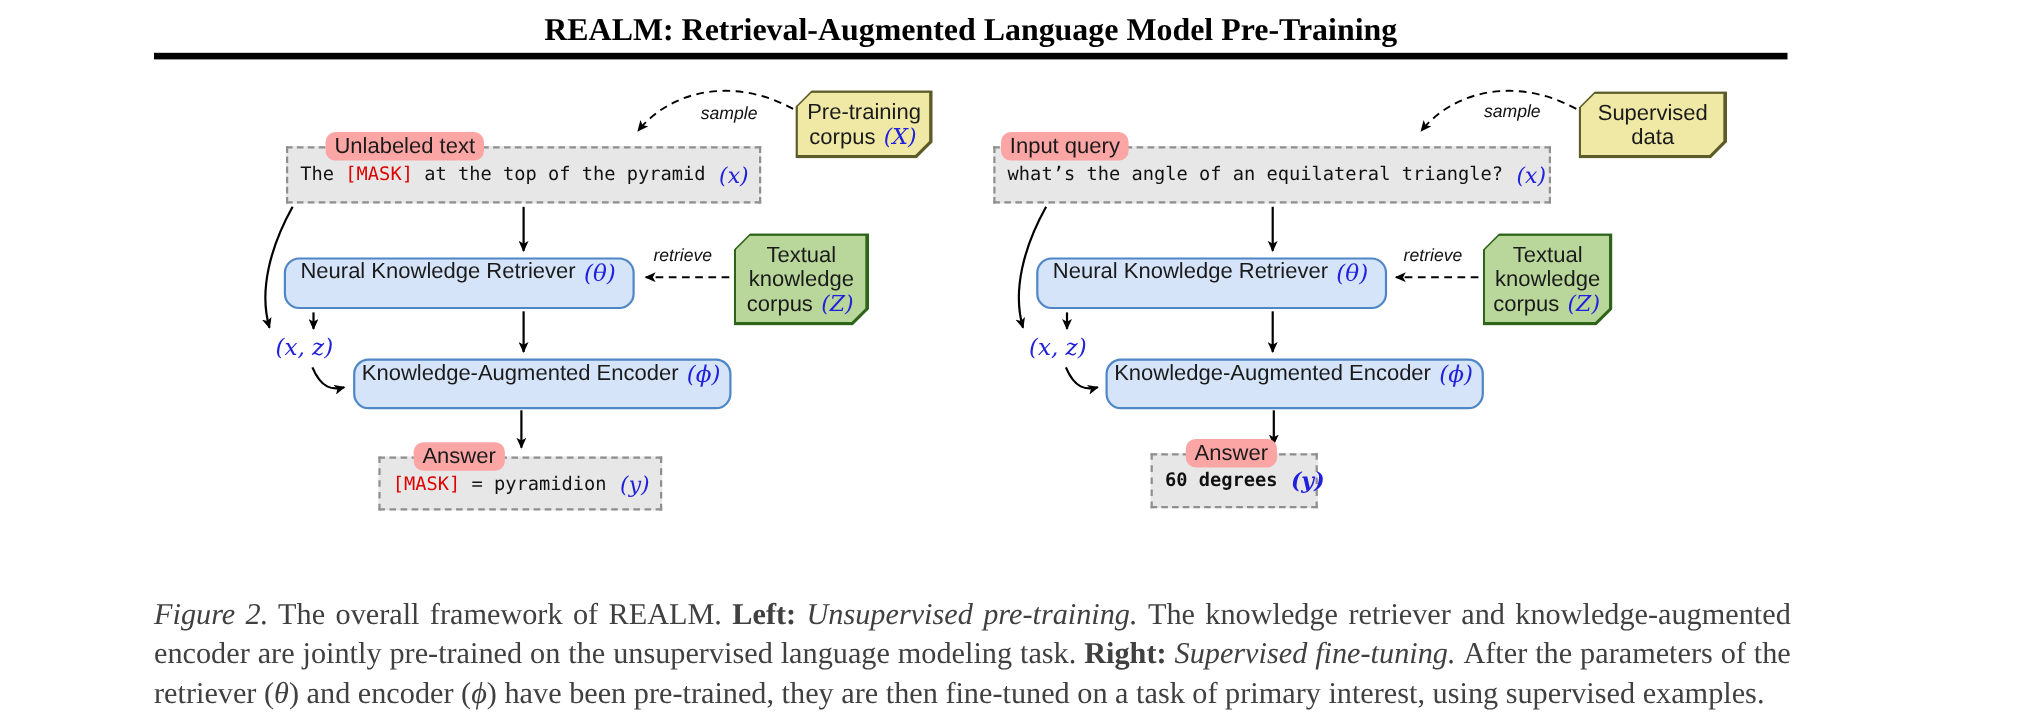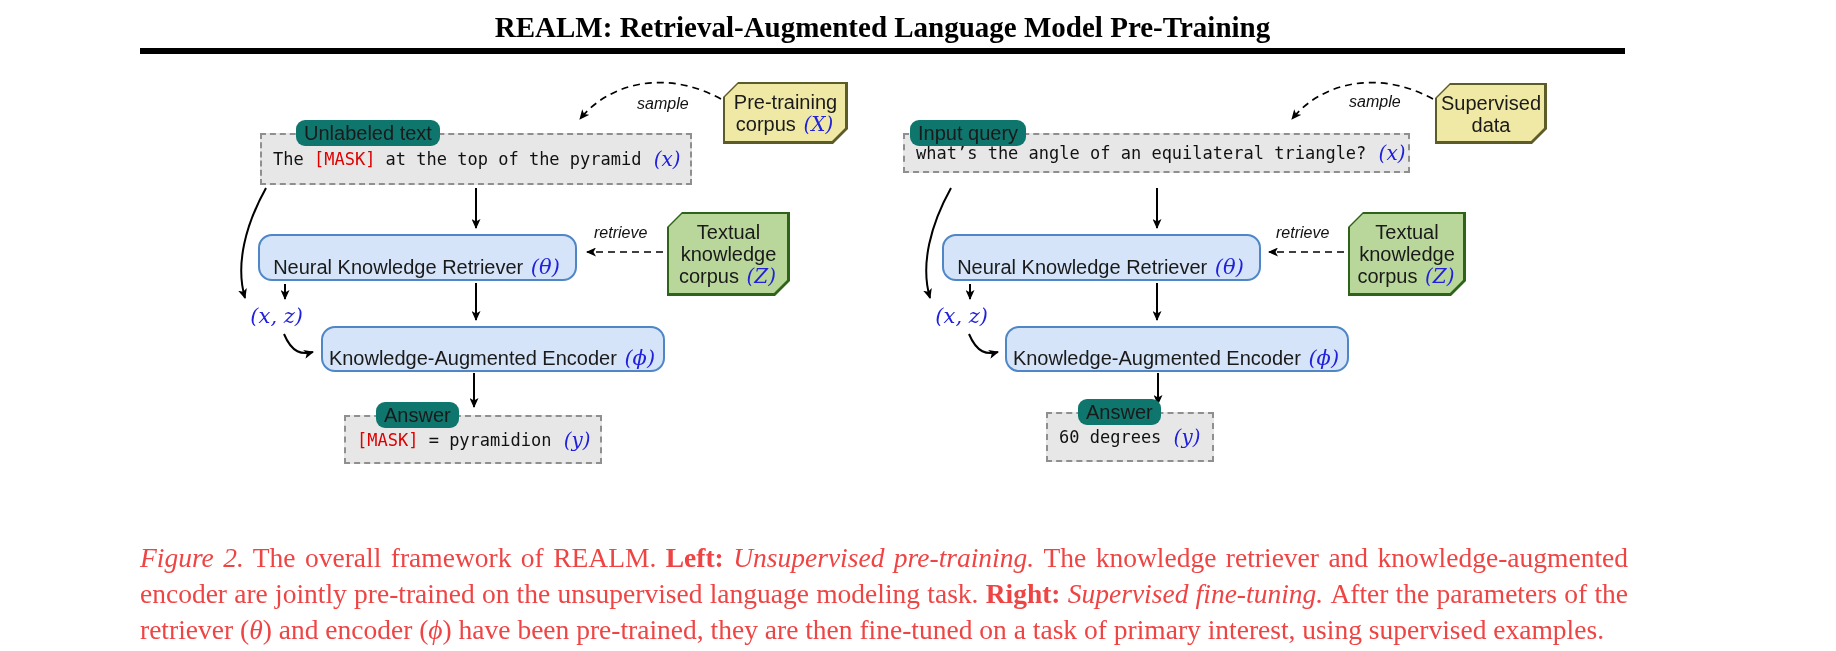--- a/index.html
+++ b/index.html
@@ -4,51 +4,51 @@
 <style>
   html,body{margin:0;padding:0;background:#fff;}
   #stage{position:relative;width:1836px;height:651px;background:#ffffff;overflow:hidden;
          font-family:"Liberation Sans",sans-serif;color:#111;}
   
   .paper-title{position:absolute;left:140px;top:11px;width:1485px;text-align:center;
     font-family:"Liberation Serif",serif;font-weight:bold;font-size:29px;color:#000;}
   .title-rule{position:absolute;left:140px;top:48px;width:1485px;height:6px;background:#000;}
   
   .graybox{position:absolute;background:#e7e7e7;border:2px dashed #8f8f8f;box-sizing:border-box;}
-  .graychip{position:absolute;height:26px;line-height:26px;padding:0 8px;background:#0f766e;
+  .graychip{position:absolute;height:26px;line-height:26px;padding:0 8px;background:#fca5a5;
     border-radius:9px;font-size:20px;color:#1a1a1a;z-index:3;white-space:nowrap;}
   .monotext{position:absolute;inset:0;display:flex;align-items:center;padding-left:11px;
     font-family:"DejaVu Sans Mono","Liberation Mono",monospace;font-size:17px;color:#111;
     white-space:pre;}
   .mask{color:#e00000;}
   .mathvar{font-family:"DejaVu Serif",serif;font-style:italic;color:#2020dd;font-size:20px;padding:0 2px;}
   
   .bluebox{position:absolute;background:#d5e4f8;border:2px solid #4f86c6;border-radius:14px;
-    box-sizing:border-box;display:flex;align-items:flex-end;justify-content:center;
+    box-sizing:border-box;display:flex;align-items:flex-start;justify-content:center;
     font-size:20px;color:#1a1a1a;white-space:pre;z-index:2;}
   .bluebox .mathvar{font-size:21px;}
   
   .cham{position:absolute;z-index:2;}
   .cham-border{position:absolute;inset:0;
     clip-path:polygon(15px 0,100% 0,100% calc(100% - 15px),calc(100% - 15px) 100%,0 100%,0 15px);}
   .cham-fill{position:absolute;inset:2px 3px 3px 2px;
     clip-path:polygon(13px 0,100% 0,100% calc(100% - 13px),calc(100% - 13px) 100%,0 100%,0 13px);}
   .cham-content{position:absolute;inset:0;display:flex;flex-direction:column;align-items:center;
     justify-content:center;font-size:20px;line-height:22px;color:#1a1a1a;white-space:pre;}
   .yellow .cham-border{background:#5c5c28;}
   .yellow .cham-fill{background:#efe9a5;}
   .green .cham-border{background:#2e641a;}
   .green .cham-fill{background:#b9d79a;}
   
   .flowlabel{position:absolute;font-style:italic;font-size:16px;color:#111;z-index:3;white-space:nowrap;}
   .xz{position:absolute;width:70px;text-align:right;font-family:"DejaVu Serif",serif;
     font-style:italic;font-size:21px;color:#2020dd;z-index:3;}
   
   .caption{position:absolute;left:140px;top:512px;width:1488px;
-    font-family:"Liberation Serif",serif;font-size:27.5px;line-height:36px;color:#ef4444;
+    font-family:"Liberation Serif",serif;font-size:27.5px;line-height:36px;color:#404040;
     text-align:justify;}
   .cap-i{font-style:italic;}
   .cap-b{font-weight:bold;}
   svg.overlay{position:absolute;left:0;top:0;z-index:1;}
 </style>
 </head>
 <body>
 
 <div id="stage">
 
@@ -116,27 +116,27 @@
   <div class="xz" style="left:233px;top:304px;">(x, z)</div>
 
   <div class="bluebox" style="left:321px;top:326px;width:344px;height:46px;"><span>Knowledge-Augmented Encoder </span><span class="mathvar">(ϕ)</span></div>
 
   <div class="graychip" style="left:376px;top:402px;">Answer</div>
   <div class="graybox" style="left:344px;top:415px;width:258px;height:49px;">
     <div class="monotext"><span class="mask">[MASK]</span><span> = pyramidion </span><span class="mathvar">(y)</span></div>
   </div>
 
   <div class="graychip" style="left:910px;top:120px;">Input query</div>
-  <div class="graybox" style="left:903px;top:133px;width:507px;height:40px;">
+  <div class="graybox" style="left:903px;top:133px;width:507px;height:52px;">
     <div class="monotext"><span>what’s the angle of an equilateral triangle? </span><span class="mathvar">(x)</span></div>
   </div>
 
   <div class="flowlabel" style="left:1349px;top:93px;">sample</div>
 
-  <div class="cham yellow" style="left:1435px;top:83px;width:112px;height:61px;">
+  <div class="cham yellow" style="left:1435px;top:83px;width:135px;height:61px;">
     <div class="cham-border"></div>
     <div class="cham-fill"></div>
     <div class="cham-content">
       <span>Supervised</span>
       <span>data</span>
     </div>
   </div>
 
   <div class="bluebox" style="left:942px;top:234px;width:319px;height:47px;"><span>Neural Knowledge Retriever </span><span class="mathvar">(θ)</span></div>
 
@@ -150,19 +150,19 @@
       <span>knowledge</span>
       <span><span>corpus </span><span class="mathvar">(Z)</span></span>
     </div>
   </div>
 
   <div class="xz" style="left:918px;top:304px;">(x, z)</div>
 
   <div class="bluebox" style="left:1005px;top:326px;width:344px;height:46px;"><span>Knowledge-Augmented Encoder </span><span class="mathvar">(ϕ)</span></div>
 
   <div class="graychip" style="left:1078px;top:399px;">Answer</div>
-  <div class="graybox" style="left:1046px;top:412px;width:168px;height:50px;">
+  <div class="graybox" style="left:1046px;top:412px;width:152px;height:50px;font-weight:bold;">
     <div class="monotext"><span>60 degrees </span><span class="mathvar">(y)</span></div>
   </div>
 
   <p class="caption"><span class="cap-i">Figure 2.</span><span> The overall framework of REALM. </span><span class="cap-b">Left: </span><span class="cap-i">Unsupervised pre-training. </span><span> The knowledge retriever and knowledge-augmented encoder are jointly pre-trained on the unsupervised language modeling task. </span><span class="cap-b">Right: </span><span class="cap-i">Supervised fine-tuning. </span><span> After the parameters of the retriever (</span><span class="cap-i">θ</span><span>) and encoder (</span><span class="cap-i">ϕ</span><span>) have been pre-trained, they are then fine-tuned on a task of primary interest, using supervised examples.</span></p>
 
 </div>
 
 </body></html>

